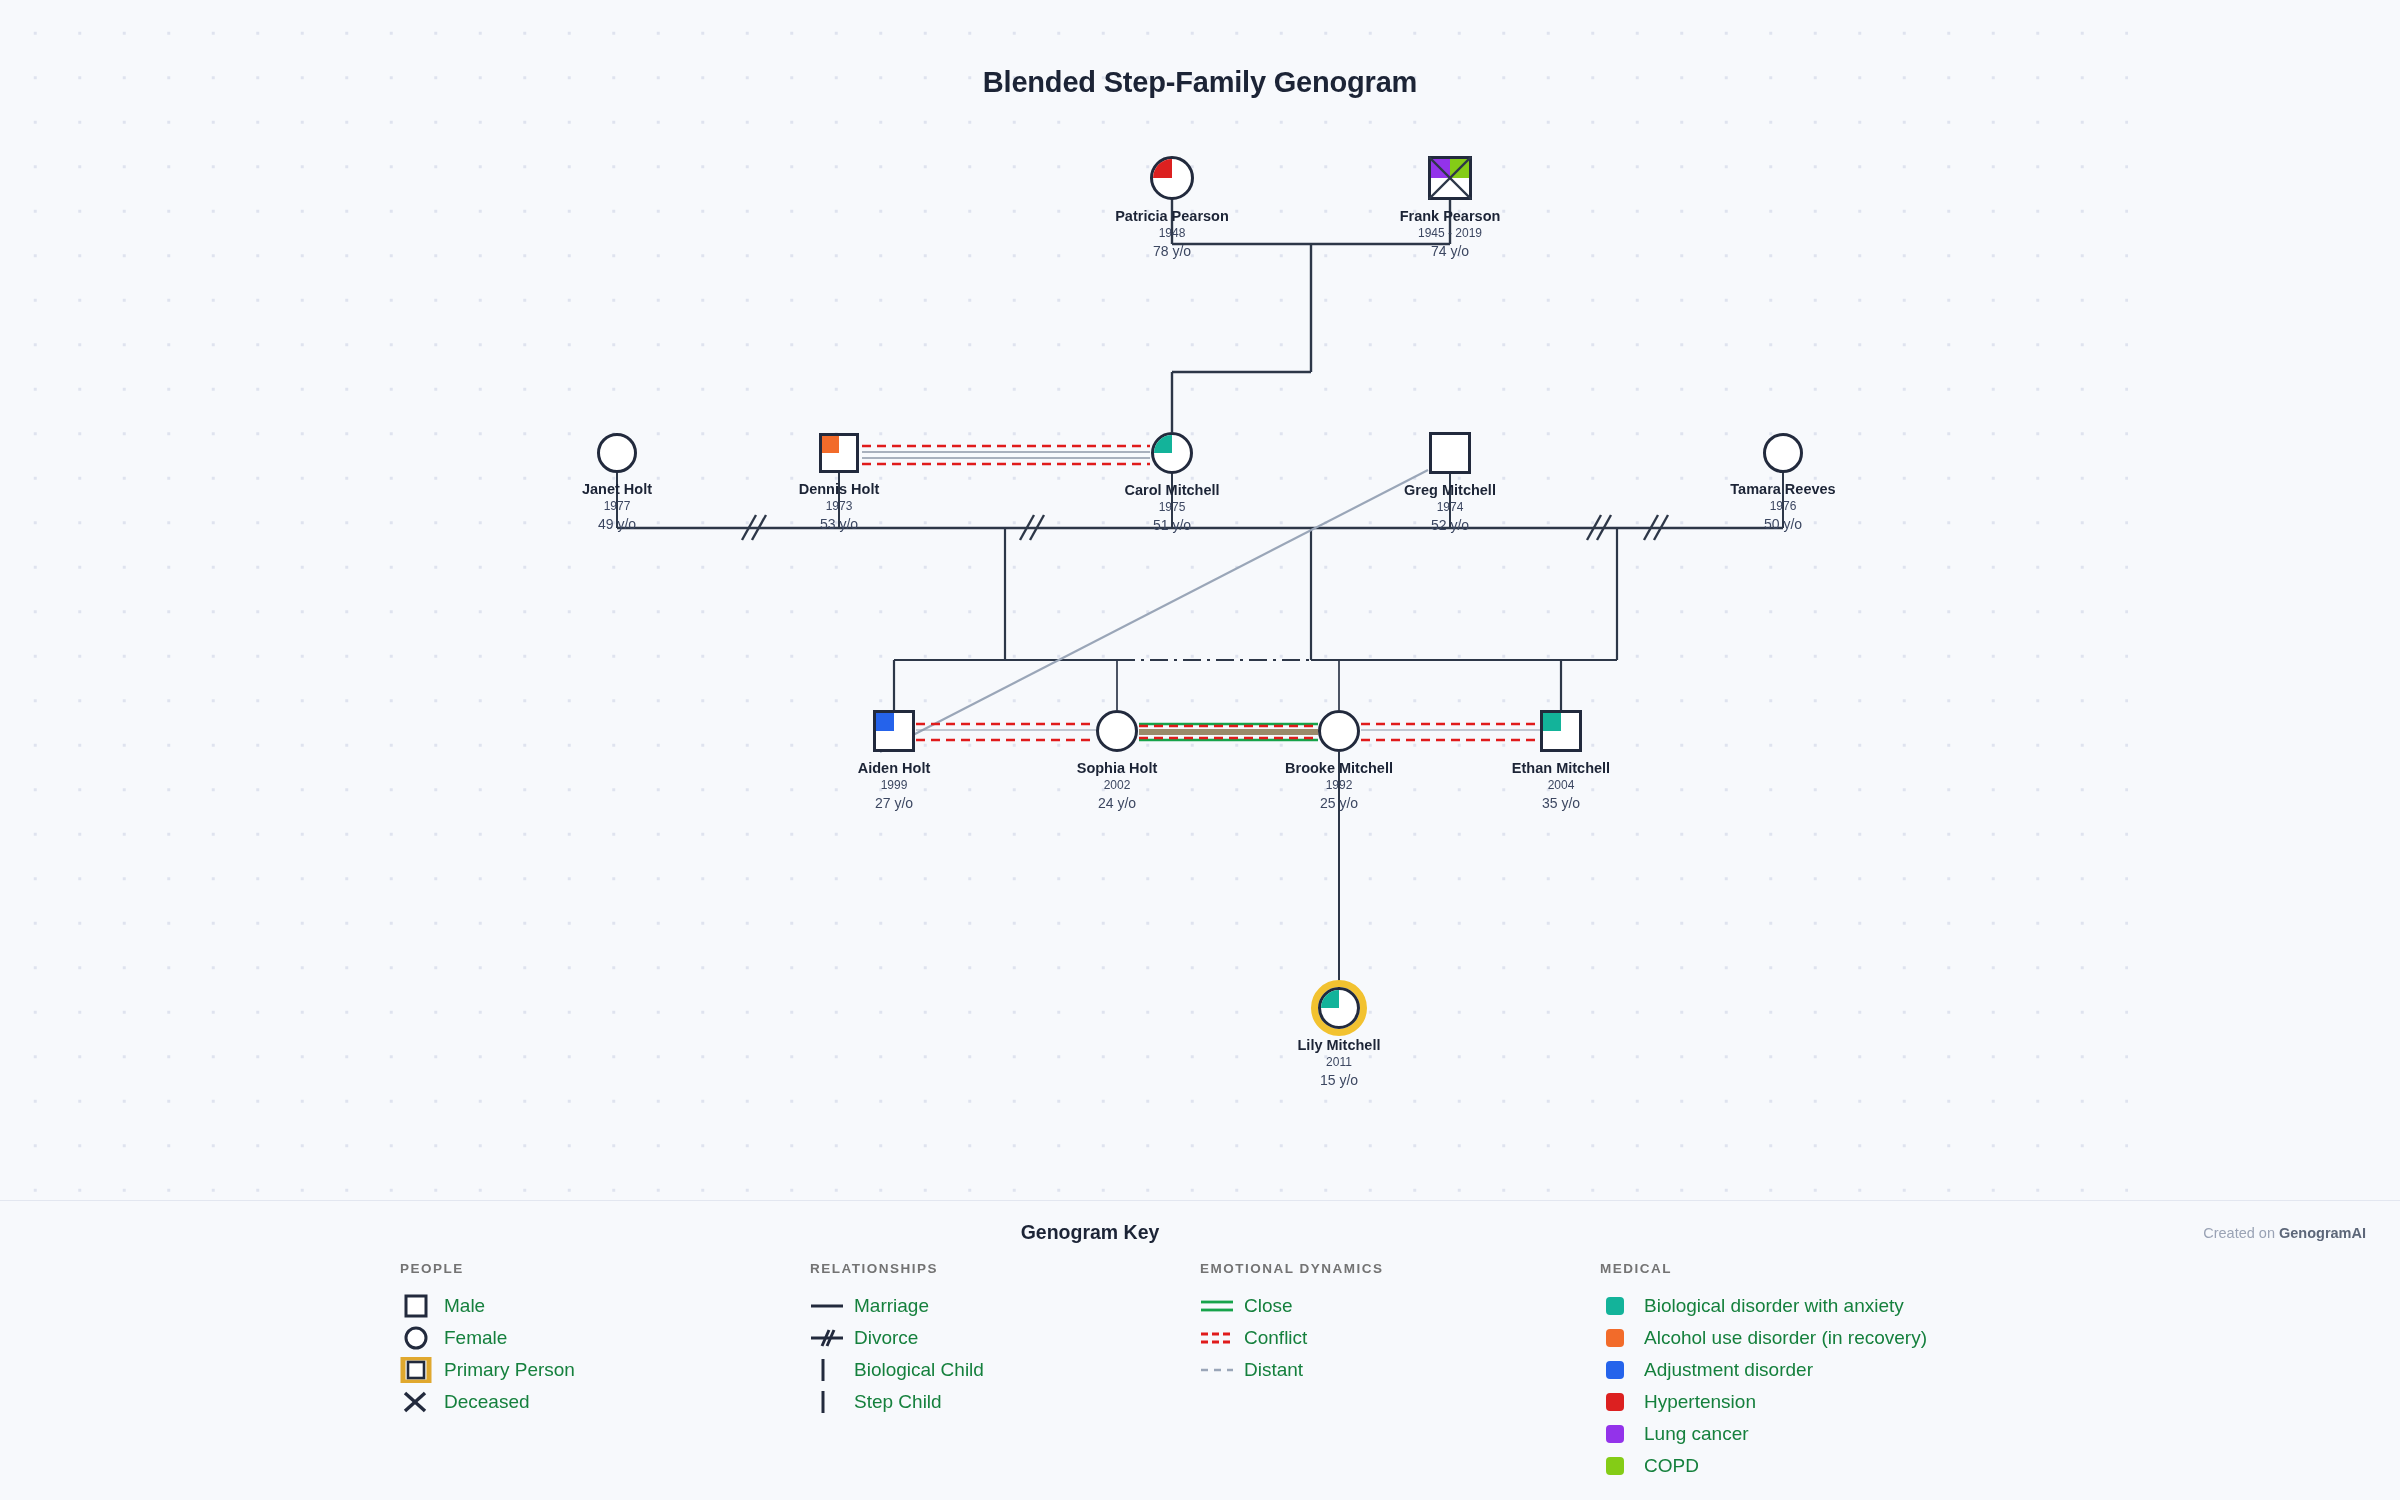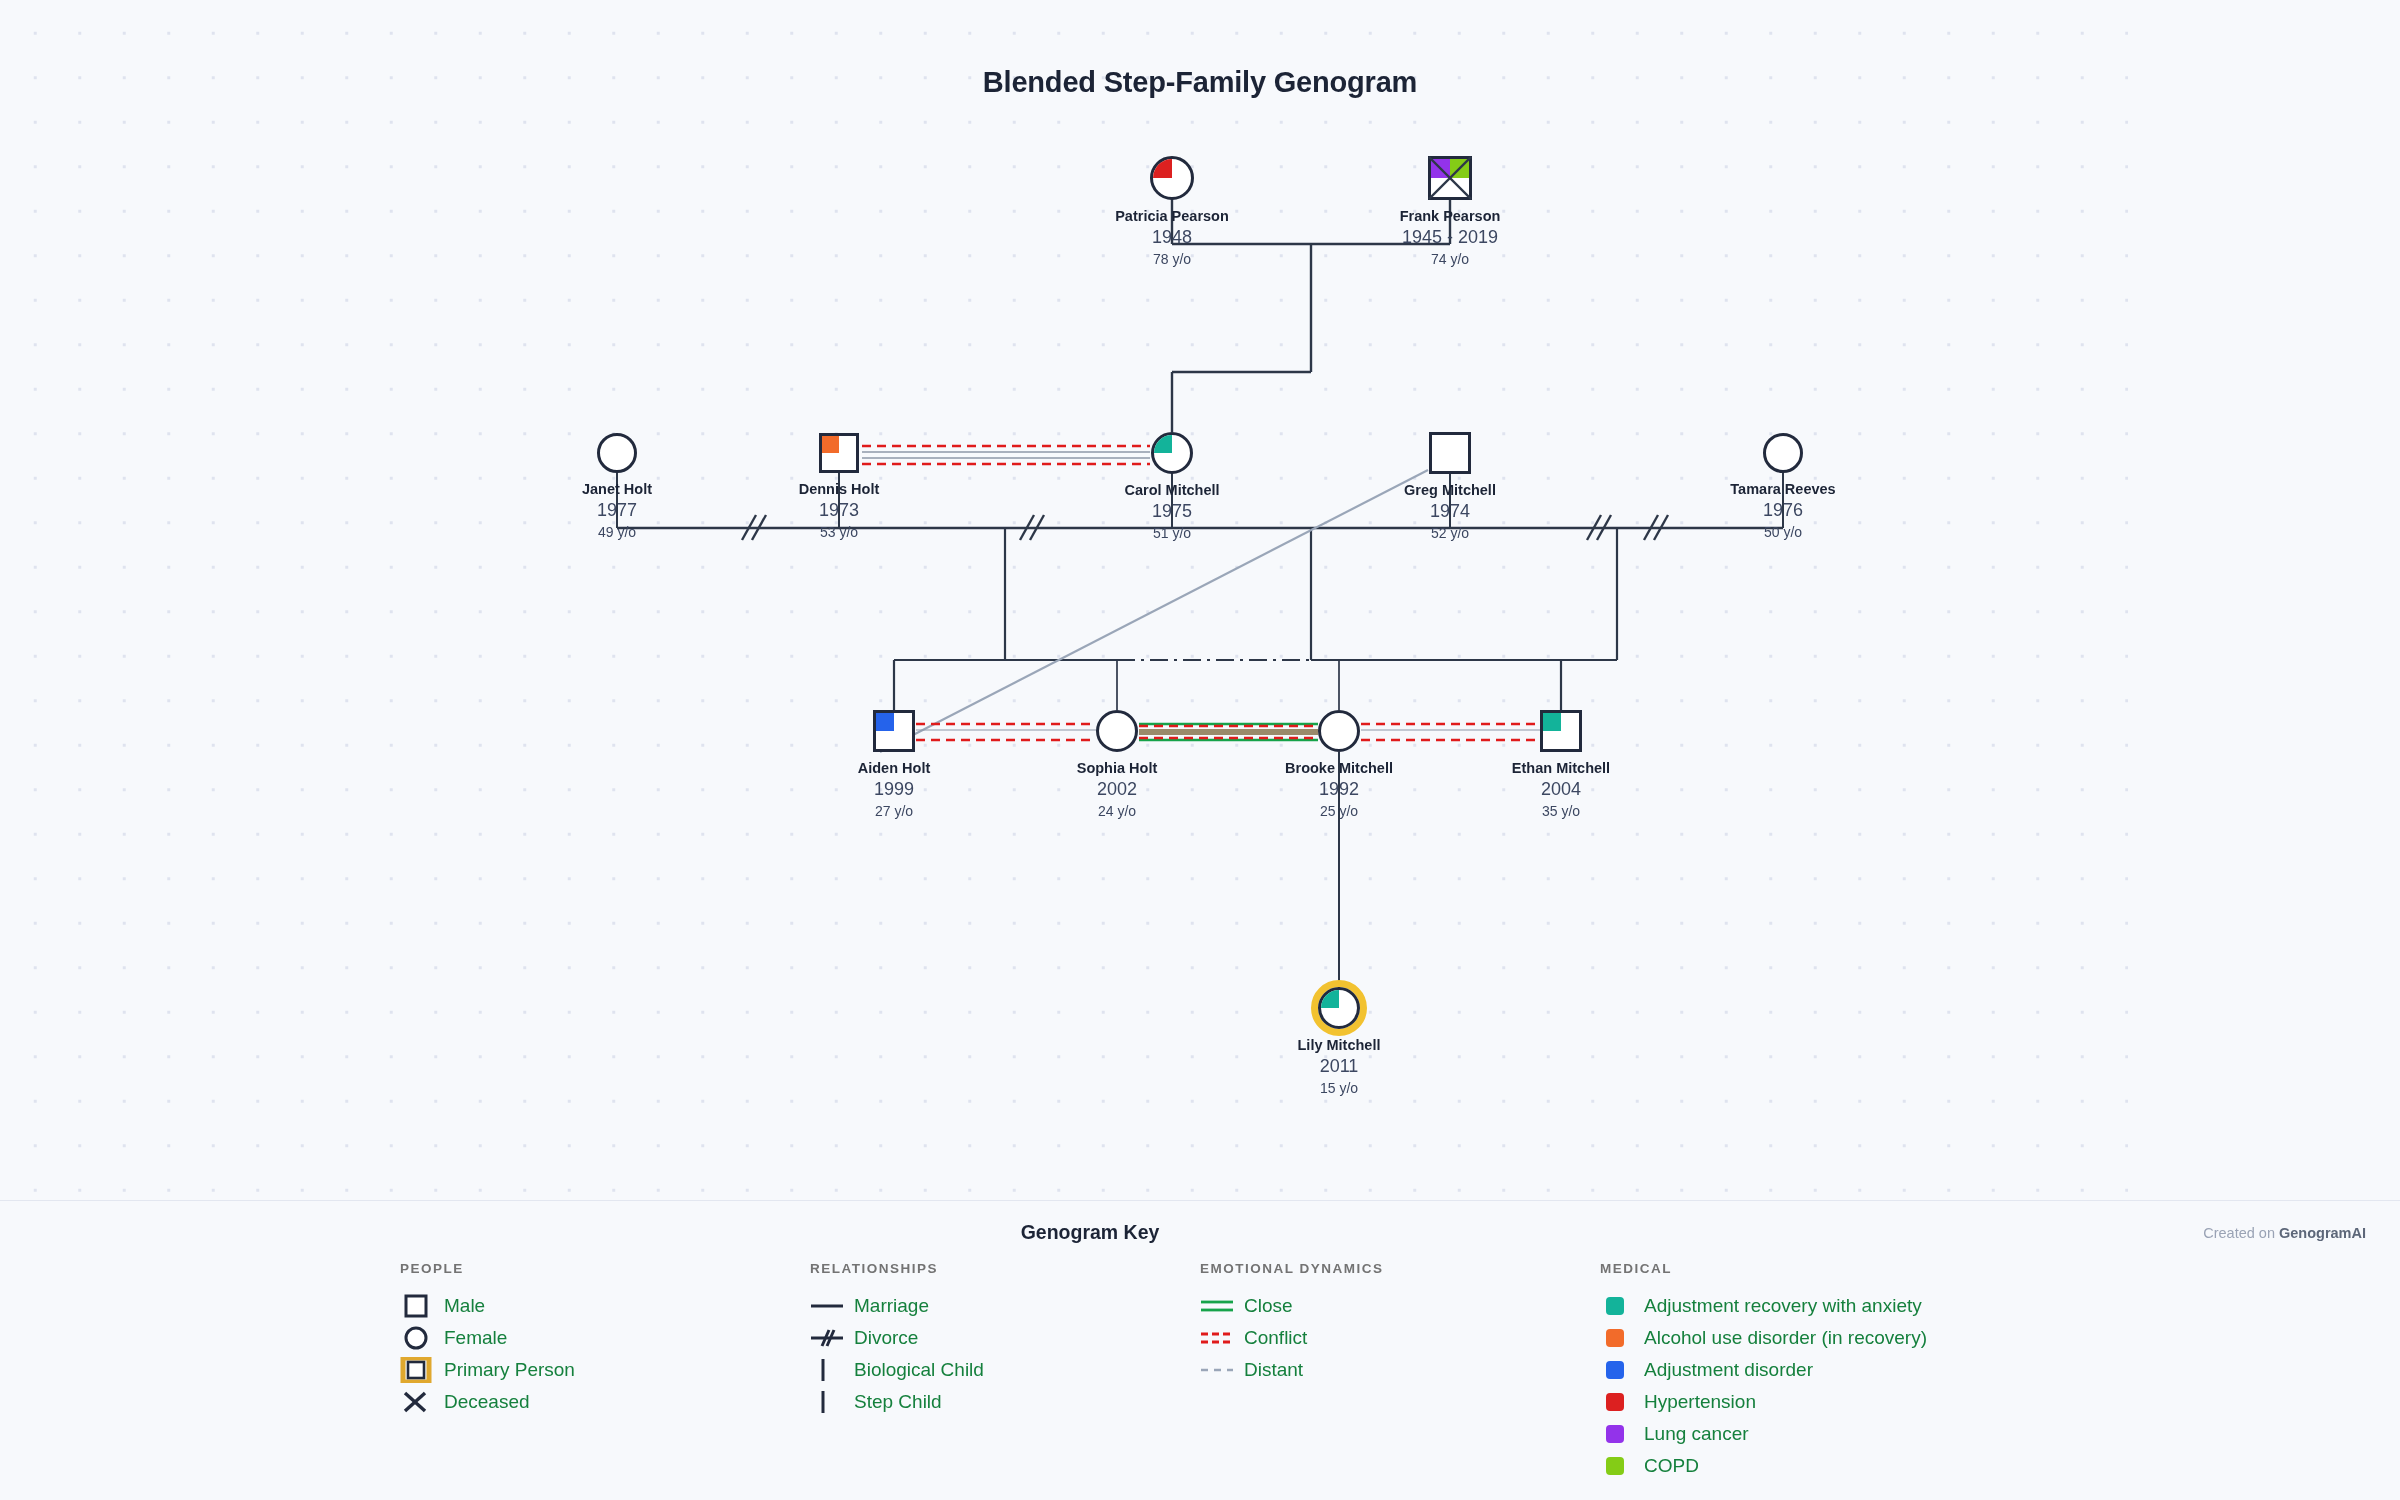--- a/index.html
+++ b/index.html
@@ -32,21 +32,21 @@
   .ci {
     border:3.5px solid #222a3d; background:#ffffff; border-radius:50%;
     overflow:hidden; position:absolute;
   }
   .quad { position:absolute; }
   .labels {
     position:absolute; text-align:center; white-space:nowrap;
     transform: translateX(-50%);
   }
   .nm { font-size:14.5px; font-weight:bold; color:#1c2436; line-height:1.32; }
-  .yr { font-size:18px; color:#3c4761; line-height:1.33; }
+  .yr { font-size:12px; color:#3c4761; line-height:1.33; }
   .ag { font-size:14px; color:#3c4761; line-height:1.33; }
   .primary-ring {
     position:absolute; border-radius:50%; border:7px solid #f2c230;
   }
   #legend {
     position:absolute; left:0; top:1200px; width:2400px; height:300px;
     background:#f7f9fc; border-top:1px solid #e3e7f0;
   }
   #legend-title {
     position:absolute; top:20px; left:0; width:2180px; text-align:center;
@@ -410,21 +410,21 @@
           </div>
           <span>Distant</span>
         </div>
       </div>
       <div class="lgcol" style="left: 1600px;">
         <div class="lghead">MEDICAL</div>
         <div class="lgrow">
           <div class="lgicon">
             <div class="sw" style="background: rgb(19, 179, 154);"></div>
           </div>
-          <span>Adjustment recovery with anxiety</span>
+          <span>Biological disorder with anxiety</span>
         </div>
         <div class="lgrow">
           <div class="lgicon">
             <div class="sw" style="background: rgb(242, 107, 42);"></div>
           </div>
           <span>Alcohol use disorder (in recovery)</span>
         </div>
         <div class="lgrow">
           <div class="lgicon">
             <div class="sw" style="background: rgb(37, 99, 235);"></div>

